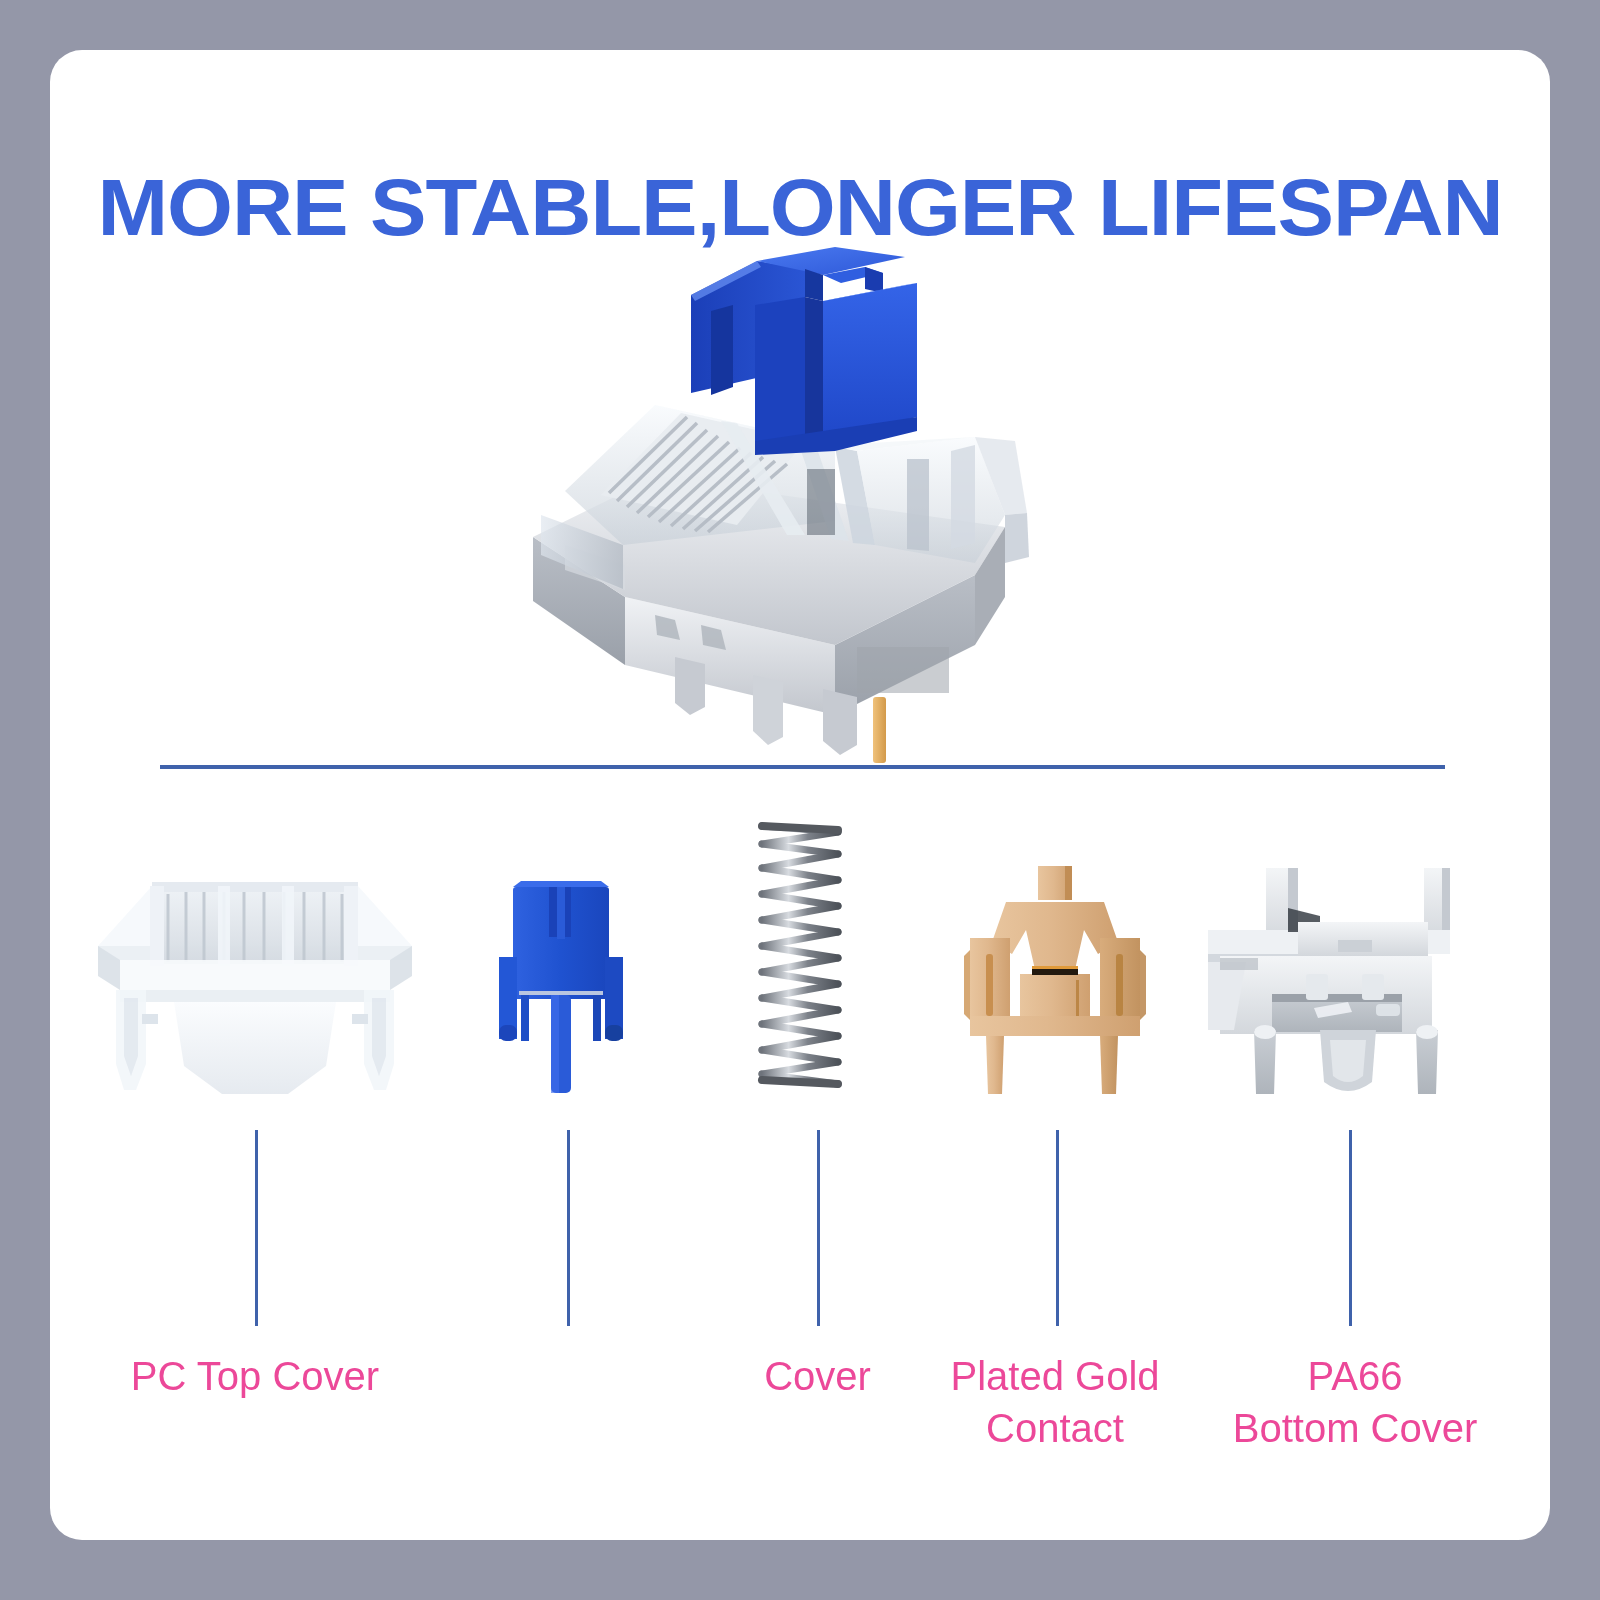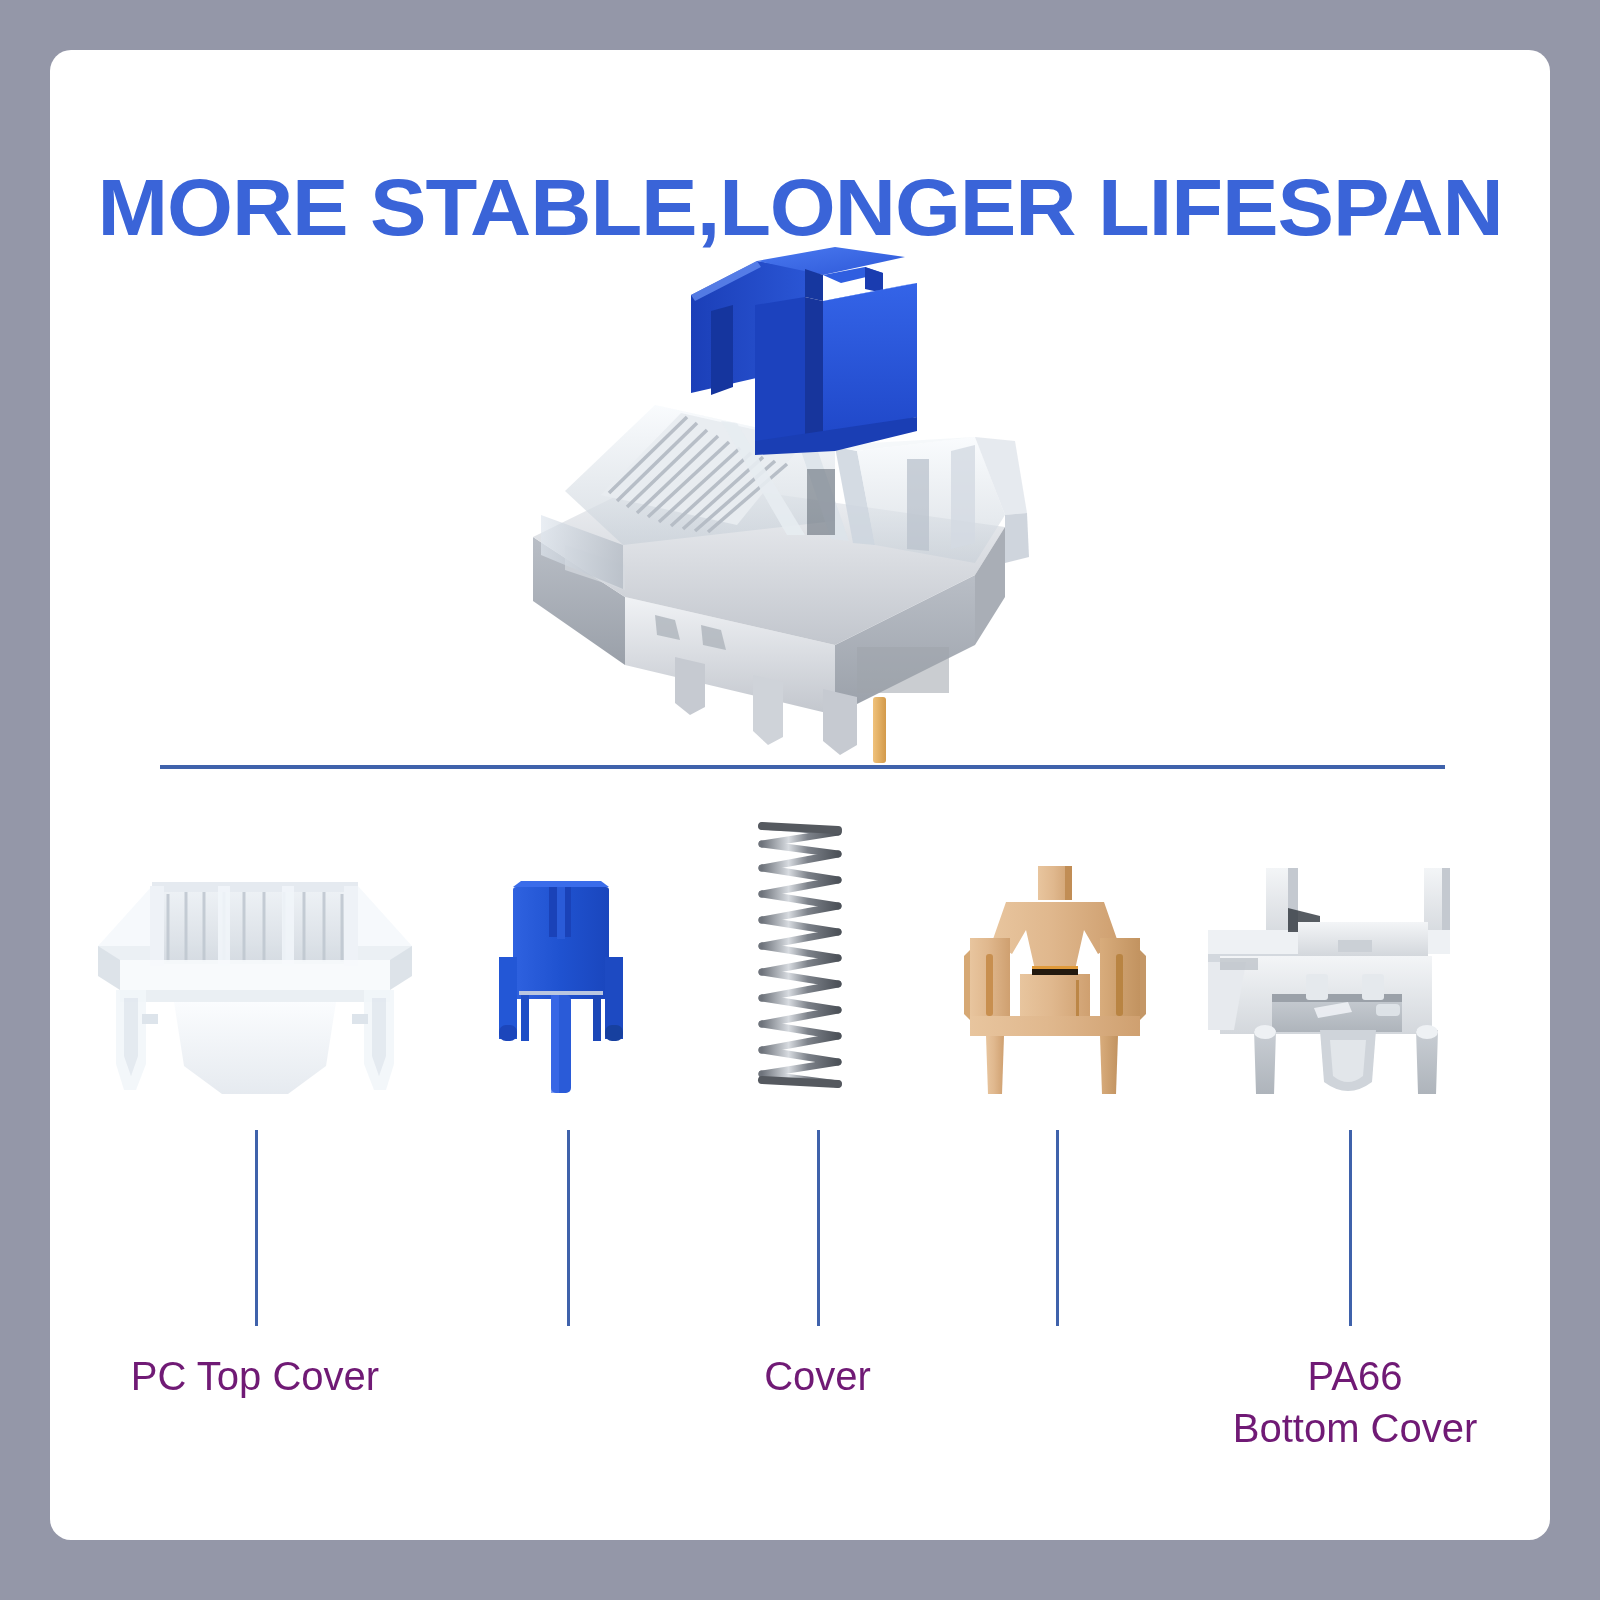--- a/index.html
+++ b/index.html
@@ -15,21 +15,21 @@
     font-family: "Liberation Sans", sans-serif;
   }
 
   .poster {
     position: absolute;
     left: 50px;
     top: 50px;
     width: 1500px;
     height: 1490px;
     background: #ffffff;
-    border-radius: 21px;
+    border-radius: 32px;
   }
 
   
   .title {
     position: absolute;
     left: 0;
     top: 112px;
     width: 100%;
     text-align: center;
     color: #3a64d8;
@@ -92,21 +92,21 @@
   .l1 { left: 205px; }
   .l2 { left: 517px; }
   .l3 { left: 767px; }
   .l4 { left: 1006px; }
   .l5 { left: 1299px; }
 
   
   .caption {
     position: absolute;
     top: 1300px;
-    color: #701a75;
+    color: #ec4899;
     font-size: 40px;
     line-height: 52px;
     text-align: center;
     font-family: "Liberation Sans", sans-serif;
     white-space: pre-line;
   }
   .c1 { left:  55px; width: 300px; }
   .c2 { left: 400px; width: 235px; }
   .c3 { left: 670px; width: 195px; }
   .c4 { left: 855px; width: 300px; }
@@ -467,16 +467,18 @@
   </div>
 
   <div class="leader l1"></div>
   <div class="leader l2"></div>
   <div class="leader l3"></div>
   <div class="leader l4"></div>
   <div class="leader l5"></div>
 
   <div class="caption c1">PC Top Cover</div>
   <div class="caption c3">Cover</div>
+  <div class="caption c4">Plated Gold
+Contact</div>
   <div class="caption c5">PA66
 Bottom Cover</div>
 
 </div>
 
 </body></html>

